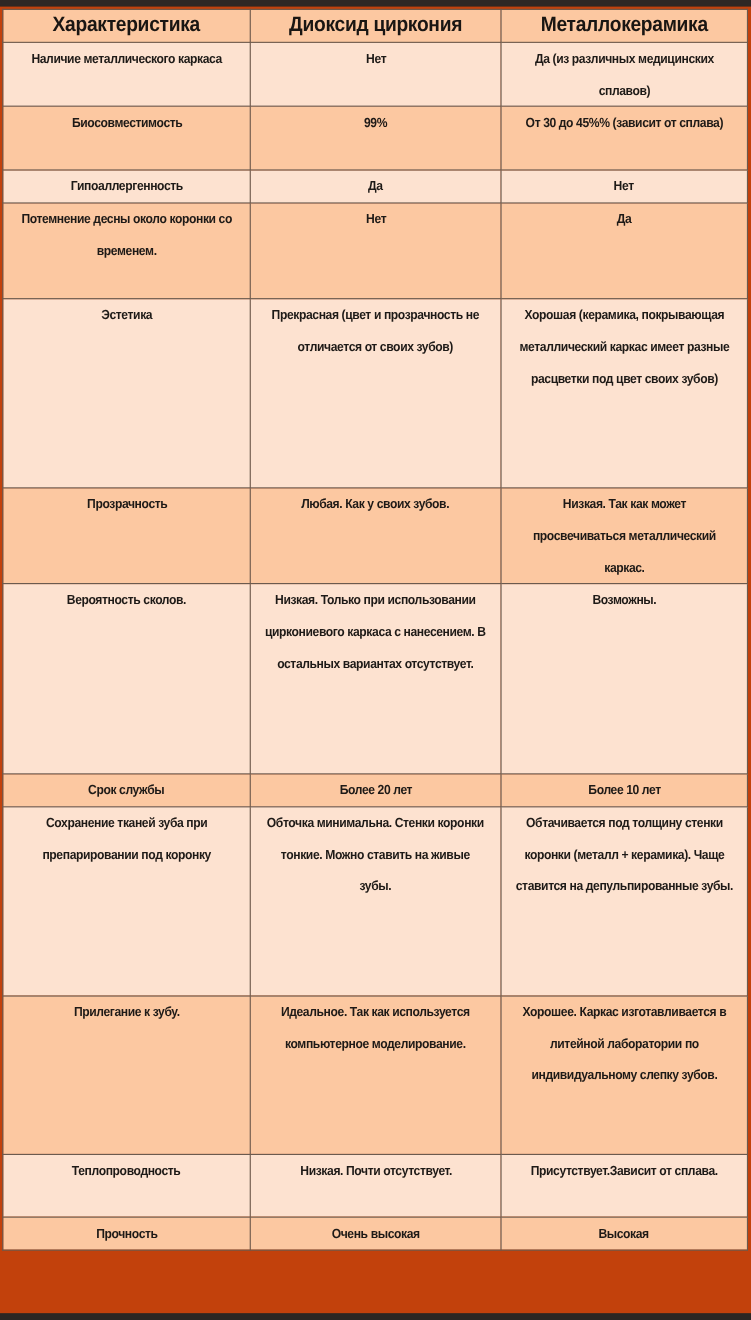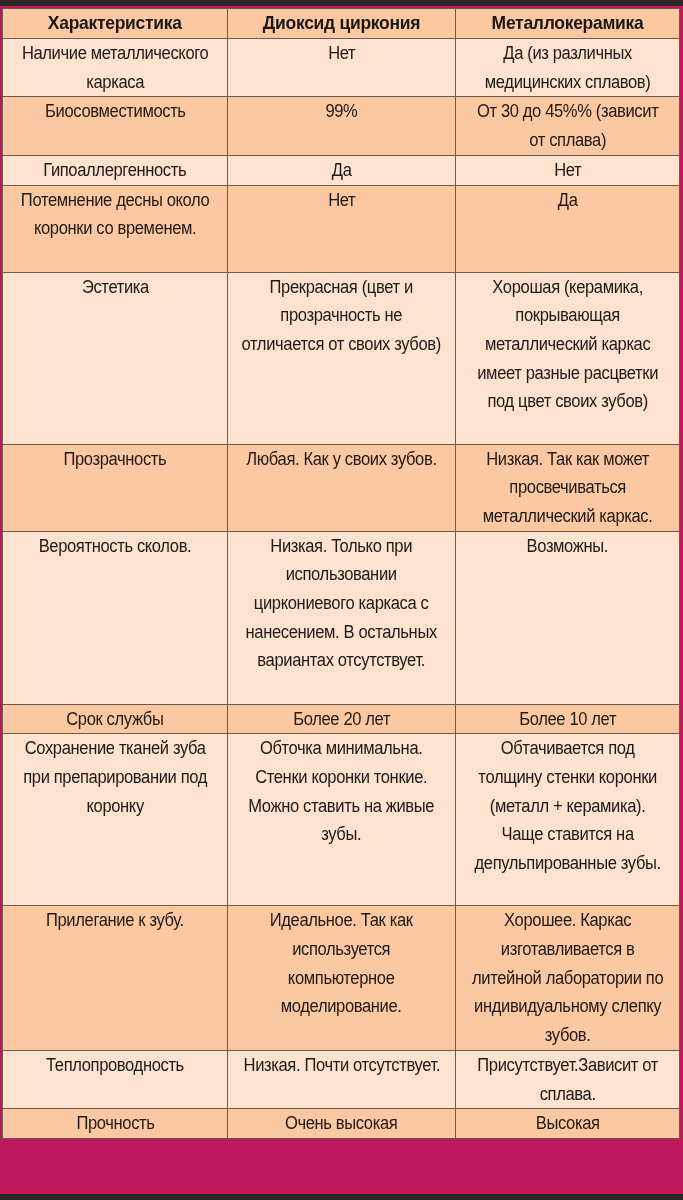--- a/index.html
+++ b/index.html
@@ -1,24 +1,24 @@
 <!DOCTYPE html>
 <html><head>
 <meta charset="utf-8">
 <style>
   html, body { margin:0; padding:0; }
   body { width:683px; height:1200px; background:#2b2623; position:relative; overflow:hidden;
          font-family:"Liberation Sans", sans-serif; }
   .top-band { position:absolute; left:0; top:0; width:683px; height:6px; background:#2e2724; }
   .bottom-band { position:absolute; left:0; top:1194px; width:683px; height:6px; background:#2b2623; }
-  .sheet { position:absolute; left:0; top:6px; width:683px; height:1188px; background:#be185d; }
+  .sheet { position:absolute; left:0; top:6px; width:683px; height:1188px; background:#c2410c; }
   table { position:absolute; left:2px; top:2px; width:678px; border-collapse:collapse;
           table-layout:fixed; }
   td, th { border:1px solid #6b5a4e; text-align:center; vertical-align:top; padding:0 4px;
-           font-size:18px; line-height:28.7px; color:#1e1a17; font-weight:normal;
+           font-size:12px; line-height:28.7px; color:#1e1a17; font-weight:bold;
            letter-spacing:-0.4px; transform-origin:center; }
   th { font-size:19px; font-weight:bold; line-height:28px; letter-spacing:-0.3px; color:#1a1613; }
   .c0 { width:217px; } .c1 { width:219px; } .c2 { width:216px; }
   tr.dark td, tr.dark th { background:#fcc8a1; }
   tr.light td { background:#fde2d0; }
   .txt { display:inline-block; transform:scaleX(0.92); }
 </style>
 </head>
 <body>
 

